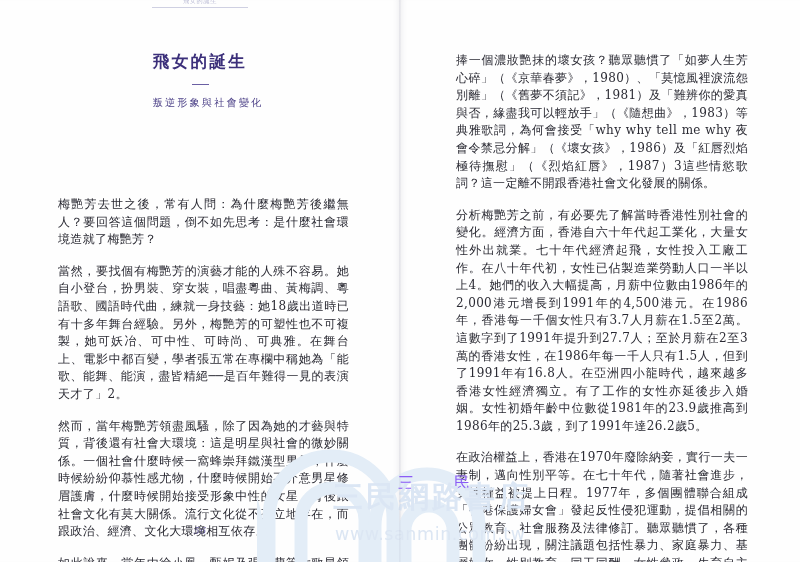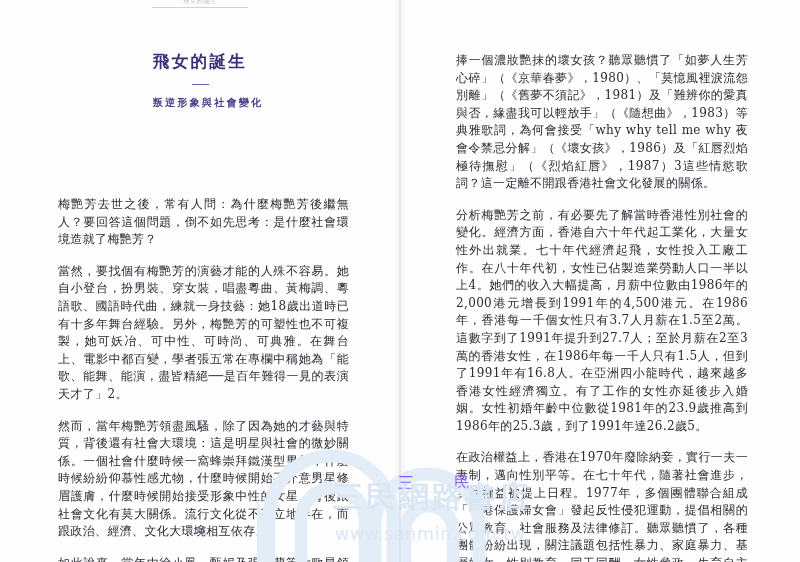--- a/index.html
+++ b/index.html
@@ -75,21 +75,21 @@
     line-height: 1.25;
   }
   .title-dash {
     width: 17px;
     height: 1px;
     background: #6a5fa3;
     margin: 11px auto 11px;
   }
   .chapter-subtitle {
     font-size: 10.2px;
-    font-weight: 700;
+    font-weight: 400;
     color: #4a3f86;
     letter-spacing: 2.1px;
     margin-left: 16px;
   }
 
   
   .body-col {
     position: absolute;
     top: 196px;
     left: 58px;

